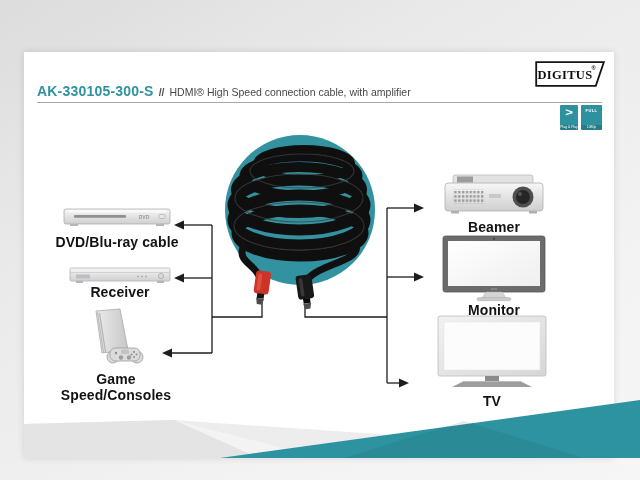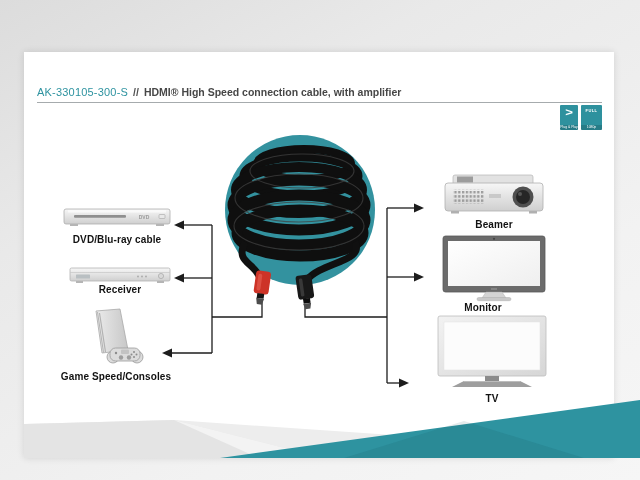--- a/index.html
+++ b/index.html
@@ -8,52 +8,59 @@
     background:linear-gradient(150deg,#dcdcdc 0%,#e9e9e9 30%,#f2f2f2 70%,#f6f6f6 100%);
     font-family:"Liberation Sans",sans-serif;
     -webkit-font-smoothing:antialiased;
   }
   .card{
     position:absolute;left:24px;top:52px;width:590px;height:406px;
     background:#ffffff;box-shadow:0 0 7px rgba(0,0,0,0.12);
   }
   
   .header{position:absolute;left:13px;top:30px;white-space:nowrap;}
-  .code{color:#2e93a0;font-weight:normal;font-size:11px;letter-spacing:.2px;}
+  .code{color:#2e93a0;font-weight:bold;font-size:14px;letter-spacing:.2px;}
   .sep{color:#4d4d4d;font-weight:bold;font-size:10.5px;margin:0 5px;}
-  .title{color:#474747;font-weight:bold;font-size:10.5px;}
+  .title{color:#474747;font-weight:normal;font-size:10.5px;}
   .rule{position:absolute;left:13px;top:50px;width:565px;height:1px;background:#a6abad;}
   
   .logo{position:absolute;left:511px;top:9px;width:70px;height:26px;}
   .badges{position:absolute;left:536px;top:53px;display:flex;gap:3px;}
   .badge{width:18px;height:25px;background:#2e919e;color:#fff;display:flex;flex-direction:column;align-items:center;border-radius:1px;overflow:hidden;}
   .badge.fullhd{width:21px;}
   .badge-symbol{font-size:11px;font-weight:bold;line-height:13px;margin-top:1px;transform:scaleX(1.2);}
   .fh1{font-size:4px;line-height:5px;margin-top:2.5px;font-weight:bold;letter-spacing:.4px;}
   .fh2{font-size:8.5px;line-height:8px;font-weight:bold;letter-spacing:.2px;margin-left:38px;}
   .badge-label{font-size:3.4px;line-height:5.5px;background:rgba(0,0,0,.14);width:100%;text-align:center;margin-top:auto;white-space:nowrap;}
   
   .cable-svg{position:absolute;left:191px;top:78px;}
   .lines-svg{position:absolute;left:0;top:0;pointer-events:none;}
   
   .dev{position:absolute;}
-  .dev-label{position:absolute;font-size:10px;font-weight:bold;color:#121212;text-align:center;letter-spacing:.1px;}
+  .dev-label{position:absolute;font-size:14px;font-weight:bold;color:#121212;text-align:center;letter-spacing:.1px;}
   
   .band{position:absolute;left:24px;top:400px;}
 </style>
 </head>
 <body>
 
 <div class="card">
 
   <div class="header">
     <span class="code">AK-330105-300-S</span><span class="sep">//</span><span class="title">HDMI® High Speed connection cable, with amplifier</span>
   </div>
   <div class="rule"></div>
 
+  <div class="logo">
+    <svg width="70" height="26" viewBox="0 0 70 26">
+      <polygon points="1.2,1.2 68.8,1.2 60.8,24.8 1.2,24.8" fill="#ffffff" stroke="#141414" stroke-width="1.8"></polygon>
+      <text x="30" y="17.5" text-anchor="middle" font-family="Liberation Serif, serif" font-size="12.5" font-weight="bold" fill="#101010" letter-spacing="0.3">DIGITUS</text>
+      <text x="56.5" y="8.5" font-size="5.5" font-weight="bold" fill="#101010">®</text>
+    </svg>
+  </div>
 
   <div class="badges">
     <div class="badge">
       <div class="badge-symbol">&gt;</div>
       <div class="badge-label">Plug &amp; Play</div>
     </div>
     <div class="badge fullhd">
       <div class="fh1">FULL</div>
       <div class="fh2">HD</div>
       <div class="badge-label">1080p</div>
@@ -196,21 +203,21 @@
           <stop offset="1" stop-color="#efefef"></stop>
       </linearGradient>
     </defs>
     <rect x="2" y="2" width="102" height="56" rx="2.5" fill="#6b6b6b" stroke="#585858" stroke-width="0.8"></rect>
     <rect x="7" y="7" width="92" height="45" fill="url(#gscreen)"></rect>
     <circle cx="53" cy="4.8" r="1.1" fill="#434343"></circle>
     <rect x="50" y="54.2" width="6" height="1.6" fill="#8a8a8a"></rect>
     <polygon points="45,58 61,58 65,64 41,64" fill="#d4d4d4" stroke="#b2b2b2" stroke-width="0.5"></polygon>
     <rect x="36" y="63.5" width="34" height="3.2" rx="1.6" fill="#c9c9c9" stroke="#b0b0b0" stroke-width="0.5"></rect>
   </svg>
-  <div class="dev-label" style="left:398px;top:250px;width:122px">Monitor</div>
+  <div class="dev-label" style="left:409px;top:250px;width:122px">Monitor</div>
 
   <svg class="dev" style="left:412px;top:262px" width="112" height="78" viewBox="0 0 112 78">
     <defs>
       <linearGradient id="gtv" x1="0" y1="0" x2="1" y2="1">
         <stop offset="0" stop-color="#f2f2f2"></stop>
           <stop offset="1" stop-color="#d6d6d6"></stop>
       </linearGradient>
     </defs>
     <rect x="2" y="2" width="108" height="60" rx="2" fill="url(#gtv)" stroke="#bdbdbd" stroke-width="0.8"></rect>
     <rect x="8" y="8" width="96" height="48" fill="#fcfcfc" stroke="#e2e2e2" stroke-width="0.5"></rect>

